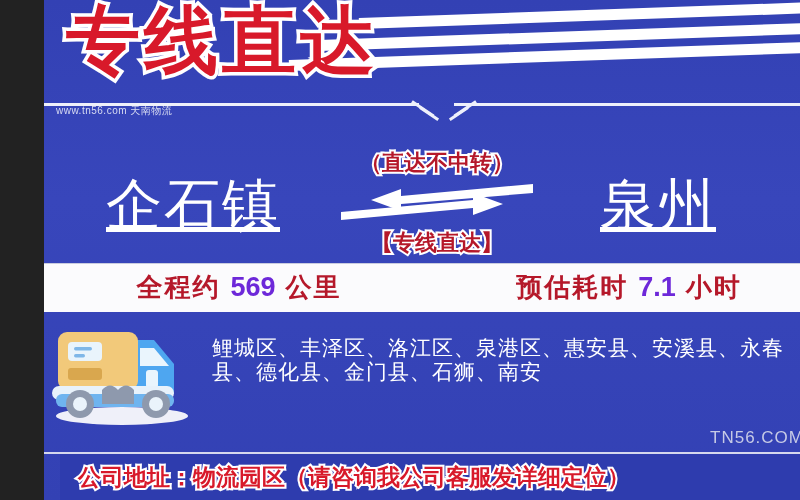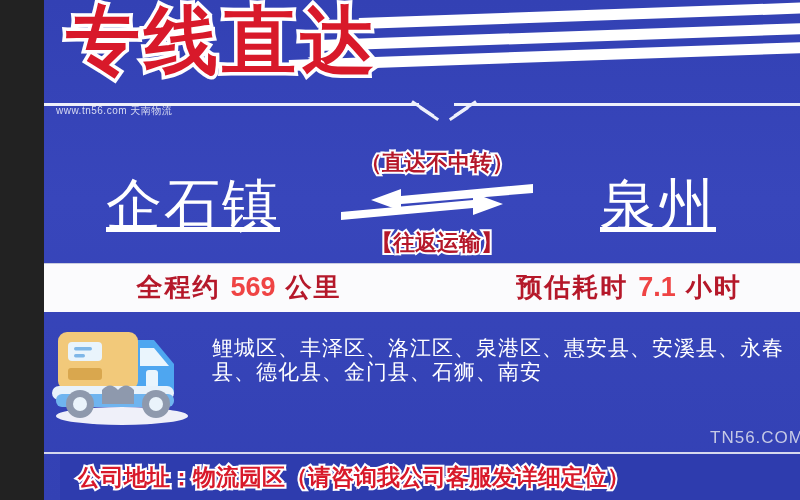--- a/index.html
+++ b/index.html
@@ -87,21 +87,21 @@
     background:#fbfbfd;
     box-shadow:0 1px 0 #c9ccdf inset;
     display:flex;align-items:center;
   }
   .band .cell{flex:1;text-align:center;white-space:nowrap;}
   .band .lbl{
     color:#b5182a;font-size:26px;font-weight:bold;letter-spacing:2px;
     font-family:Liberation Sans, sans-serif;
   }
   .band .num{
-    color:#ef4444;font-size:27px;font-weight:bold;margin:0 10px;
+    color:#6d28d9;font-size:27px;font-weight:bold;margin:0 10px;
     font-family:"Liberation Sans",sans-serif;
   }
 
   
   .truck{position:absolute;left:6px;top:318px;width:152px;height:115px;}
 
   
   .coverage{
     position:absolute;left:168px;top:336px;width:612px;
     color:#ffffff;font-size:21px;line-height:24px;letter-spacing:1px;
@@ -159,21 +159,21 @@
     <div class="city from">企石镇</div>
 
     <div class="mid">
       <div class="tag top">（直达不中转）</div>
       <div class="arrows">
         <svg width="192" height="46" viewBox="0 0 192 46">
           <polygon fill="#ffffff" points="192,4 60,16 60,9 30,20 60,31 60,24 192,13"></polygon>
           <polygon fill="#ffffff" points="0,40 132,28 132,35 162,24 132,13 132,20 0,32"></polygon>
         </svg>
       </div>
-      <div class="tag bot">【往返运输】</div>
+      <div class="tag bot">【专线直达】</div>
     </div>
 
     <div class="city to">泉州</div>
   </div>
 
   <div class="band">
     <div class="cell">
       <span class="lbl">全程约</span><span class="num">569</span><span class="lbl">公里</span>
     </div>
     <div class="cell">

